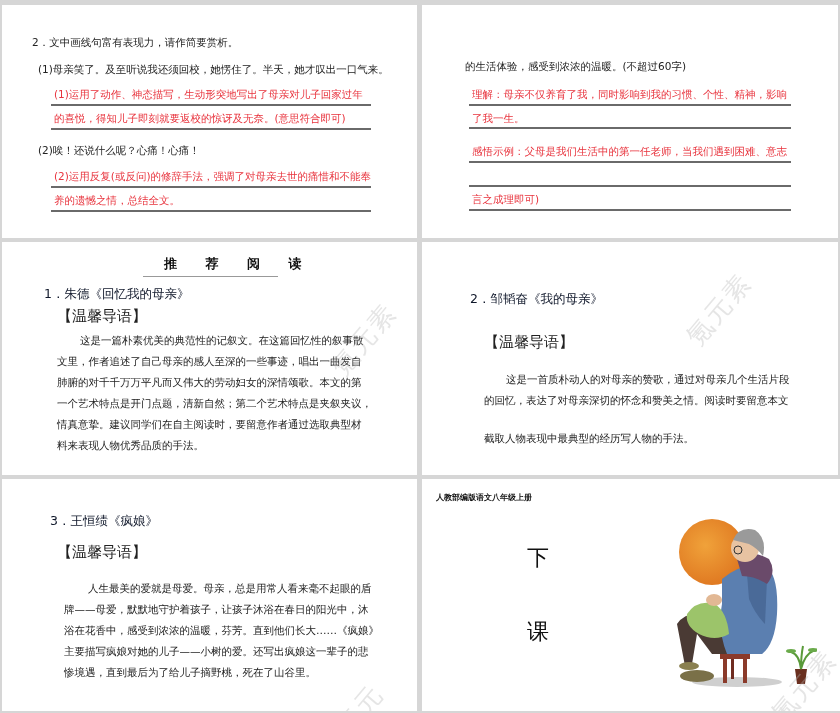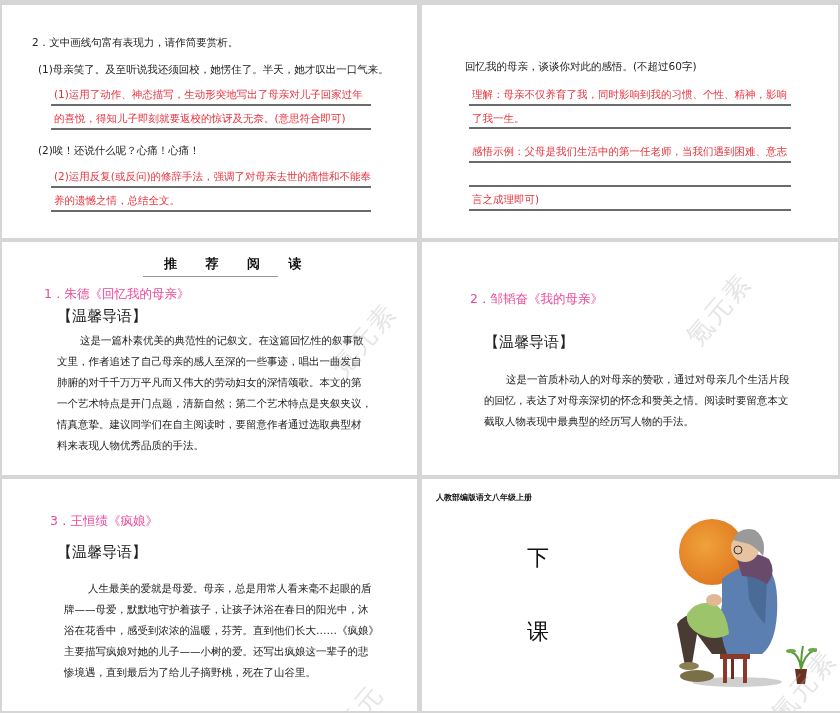--- a/index.html
+++ b/index.html
@@ -21,21 +21,21 @@
   #s4 { left: 422px; top: 242px; width: 416px; height: 233px; }
   #s5 { left: 2px; top: 479px; width: 415px; height: 232px; }
   #s6 { left: 422px; top: 479px; width: 496px; height: 232px; }
 
   .txt { position: absolute; white-space: nowrap; color: #222; font-size: 10.5px; line-height: 14px; }
   .red { color: #e8323c; }
   .uline { position: absolute; height: 1.5px; background: #6a6a6a; }
 
   .q-title { font-size: 10.5px; }
   .sec-head { font-size: 13px; font-weight: bold; letter-spacing: 12px; color: #111; font-family: "DejaVu Serif", serif; }
-  .book-title { font-size: 12.5px; color: #ec4899; }
+  .book-title { font-size: 12.5px; color: #0f172a; }
   .tag { font-size: 15px; color: #222; }
 
   .watermark {
     position: absolute; color: rgba(180,180,180,0.35); font-size: 26px;
     transform: rotate(-50deg); pointer-events: none; letter-spacing: 2px;
   }
 
   .big-char { position: absolute; font-size: 22px; color: #111; font-family: "DejaVu Sans", sans-serif; }
   .book-label { position: absolute; font-size: 8px; font-weight: bold; color: #111; font-family: "DejaVu Serif", serif; }
 </style>
@@ -54,21 +54,21 @@
     <div class="uline" style="left:49px; top:123px; width:320px;"></div>
 
     <div class="txt" style="left:36px; top:138px;">(2)唉！还说什么呢？心痛！心痛！</div>
     <div class="txt red" style="left:52px; top:164px;">(2)运用反复(或反问)的修辞手法，强调了对母亲去世的痛惜和不能奉</div>
     <div class="uline" style="left:49px; top:181px; width:320px;"></div>
     <div class="txt red" style="left:52px; top:188px;">养的遗憾之情，总结全文。</div>
     <div class="uline" style="left:49px; top:205px; width:320px;"></div>
   </div>
 
   <div class="slide" id="s2">
-    <div class="txt" style="left:43px; top:54px;">回忆我的母亲，谈谈你对此的感悟。(不超过60字)</div>
+    <div class="txt" style="left:43px; top:54px;">的生活体验，感受到浓浓的温暖。(不超过60字)</div>
 
     <div class="txt red" style="left:50px; top:82px;text-align:right;">理解：母亲不仅养育了我，同时影响到我的习惯、个性、精神，影响</div>
     <div class="uline" style="left:47px; top:99px; width:322px;"></div>
     <div class="txt red" style="left:50px; top:106px;">了我一生。</div>
     <div class="uline" style="left:47px; top:122px; width:322px;"></div>
     <div class="txt red" style="left:50px; top:139px;text-align:center;">感悟示例：父母是我们生活中的第一任老师，当我们遇到困难、意志</div>
     <div class="uline" style="left:47px; top:156px; width:322px;"></div>
     <div class="uline" style="left:47px; top:180px; width:322px;"></div>
     <div class="txt red" style="left:50px; top:187px;">言之成理即可)</div>
     <div class="uline" style="left:47px; top:204px; width:322px;"></div>
@@ -86,21 +86,21 @@
     <div class="txt" style="left:55px; top:175px;">情真意挚。建议同学们在自主阅读时，要留意作者通过选取典型材</div>
     <div class="txt" style="left:55px; top:196px;">料来表现人物优秀品质的手法。</div>
     <div class="watermark" style="left:320px; top:80px;">氪元素</div>
   </div>
 
   <div class="slide" id="s4">
     <div class="txt book-title" style="left:48px; top:50px;">2．邹韬奋《我的母亲》</div>
     <div class="txt tag" style="left:62px; top:93px;">【温馨导语】</div>
     <div class="txt" style="left:84px; top:130px;">这是一首质朴动人的对母亲的赞歌，通过对母亲几个生活片段</div>
     <div class="txt" style="left:62px; top:151px;">的回忆，表达了对母亲深切的怀念和赞美之情。阅读时要留意本文</div>
-    <div class="txt" style="left:62px; top:172px;text-align:center;">截取人物表现中最典型的经历写人物的手法。</div>
+    <div class="txt" style="left:62px; top:189px;text-align:center;">截取人物表现中最典型的经历写人物的手法。</div>
     <div class="watermark" style="left:255px; top:50px;">氪元素</div>
   </div>
 
   <div class="slide" id="s5">
     <div class="txt book-title" style="left:48px; top:35px;">3．王恒绩《疯娘》</div>
     <div class="txt tag" style="left:55px; top:66px;">【温馨导语】</div>
     <div class="txt" style="left:86px; top:102px;">人生最美的爱就是母爱。母亲，总是用常人看来毫不起眼的盾</div>
     <div class="txt" style="left:62px; top:123px;">牌——母爱，默默地守护着孩子，让孩子沐浴在春日的阳光中，沐</div>
     <div class="txt" style="left:62px; top:144px;">浴在花香中，感受到浓浓的温暖，芬芳。直到他们长大……《疯娘》</div>
     <div class="txt" style="left:62px; top:165px;">主要描写疯娘对她的儿子——小树的爱。还写出疯娘这一辈子的悲</div>

